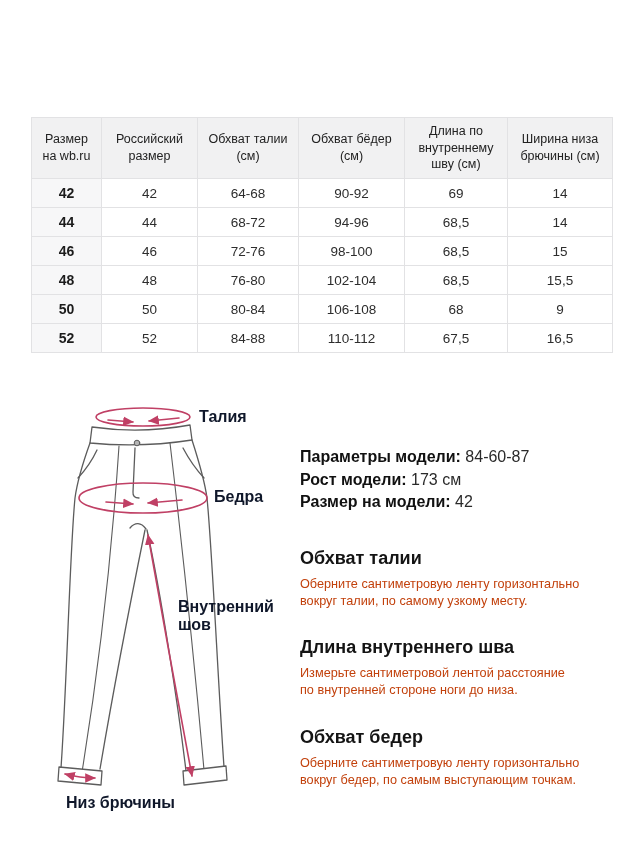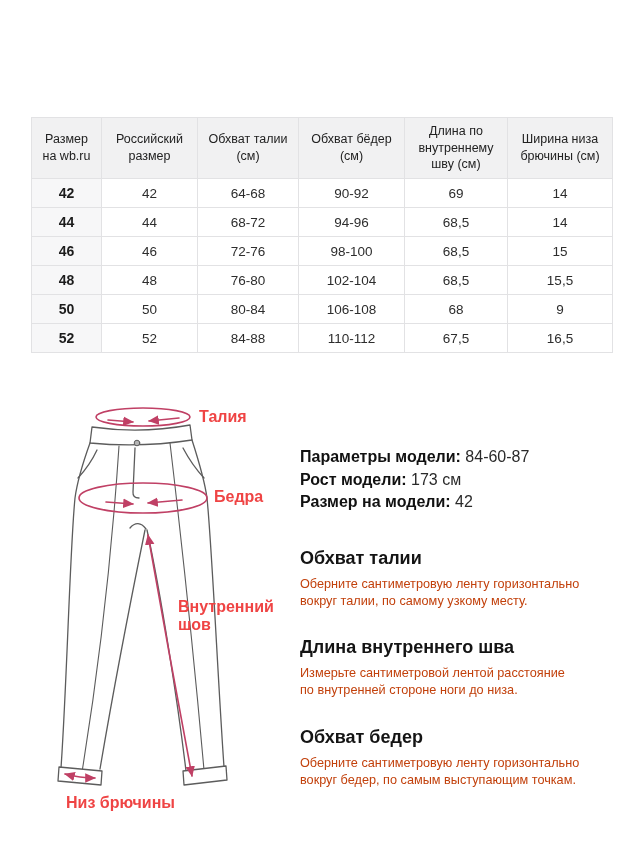--- a/index.html
+++ b/index.html
@@ -22,21 +22,21 @@
   .size-table th,.size-table td{
     border:1px solid #e2e2e4;text-align:center;vertical-align:middle;padding:2px 6px;
   }
   .size-table th{
     background:#f1f1f2;font-weight:400;font-size:12.5px;color:#222;height:56px;line-height:1.35;
   }
   .size-table td{font-size:13.5px;color:#2d2d2d;height:24px;font-weight:400;}
   .size-table td:first-child{background:#f7f7f8;font-weight:700;font-size:14px;color:#1c1c1c;}
   
   .diagram-svg{position:absolute;left:20px;top:382px;}
-  .diag-label{position:absolute;font-weight:700;font-size:16px;color:#ef4444;line-height:1.12;}
+  .diag-label{position:absolute;font-weight:700;font-size:16px;color:#0f172a;line-height:1.12;}
   .label-waist{left:199px;top:408px;}
   .label-hips{left:214px;top:488px;}
   .label-inseam{left:178px;top:598px;width:98px;}
   .label-hem{left:66px;top:794px;}
   
   .info{position:absolute;left:300px;top:446px;width:318px;color:#1e1e1e;}
   .param-line{font-size:16px;line-height:22.5px;white-space:nowrap;}
   .param-label{font-weight:700;color:#111;}
   .param-value{font-weight:400;color:#2a2a2a;}
   .guide-section{margin-top:27px;}

